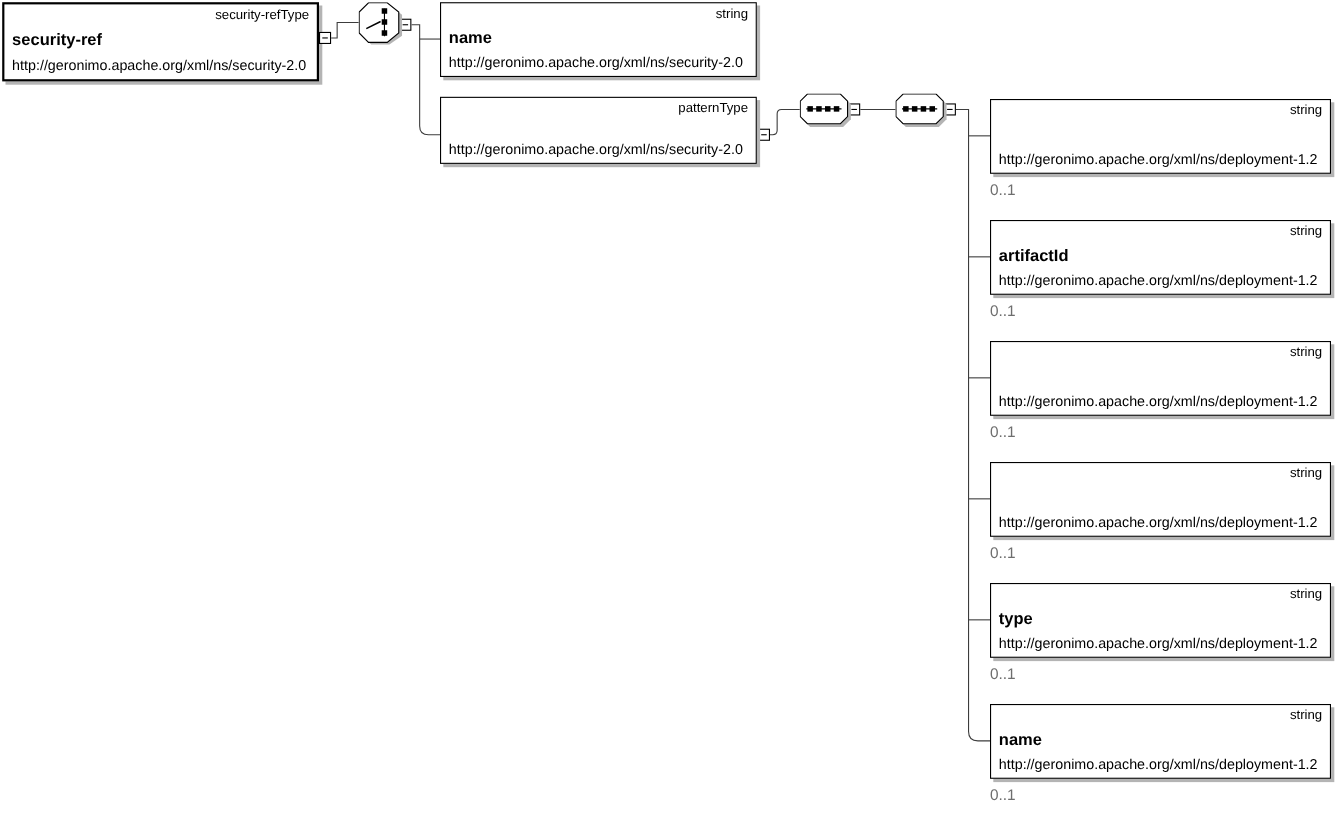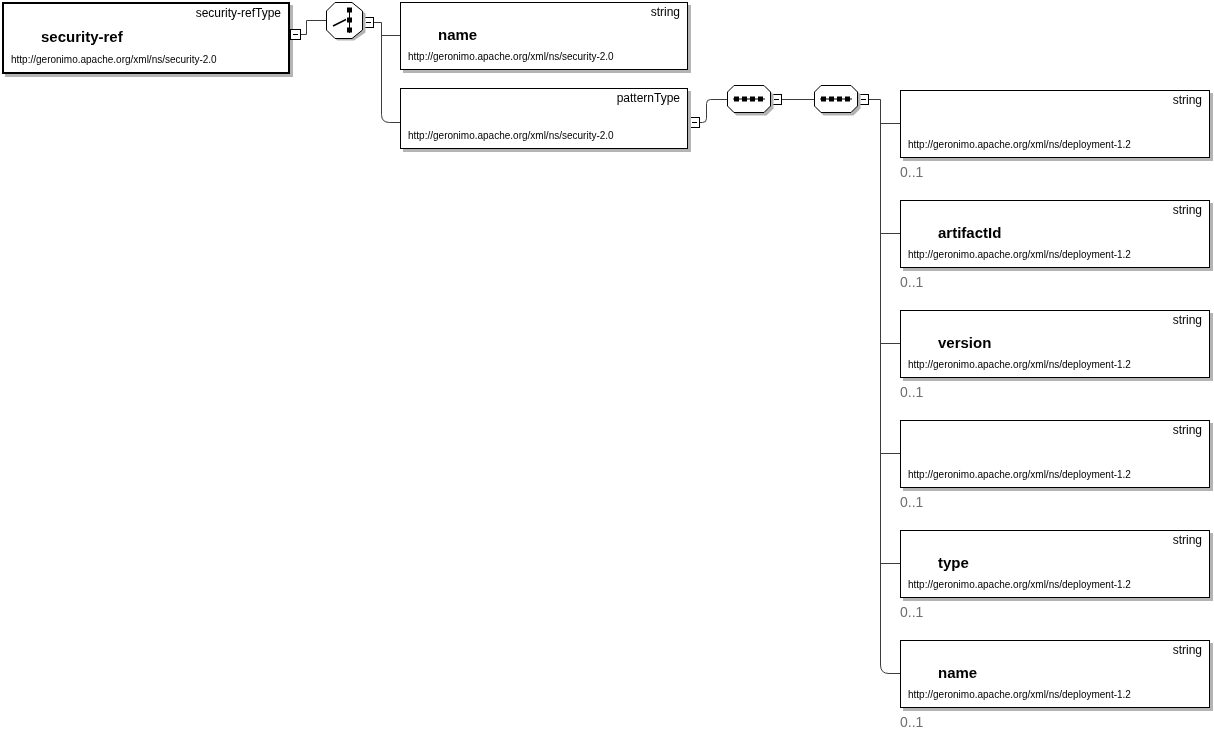--- a/index.html
+++ b/index.html
@@ -10,22 +10,22 @@
   .wires{position:absolute;left:0;top:0;width:1214px;height:739px;}
   .wires path{fill:none;stroke:#3c3c3c;stroke-width:1;}
   .box{
     position:absolute;background:#fff;border:1px solid #000;box-sizing:border-box;
     box-shadow:3px 3px 0 #b4b4b4;
     display:flex;flex-direction:column;justify-content:space-between;
     padding:3px 7px 5px 7px;
   }
   .box.root{border-width:2px;}
   .box .type{align-self:flex-end;font-size:12px;line-height:13px;white-space:nowrap;}
-  .box .name{font-size:15px;font-weight:bold;line-height:16px;white-space:nowrap;margin-left:30px;}
-  .box .ns{font-size:10px;line-height:14px;white-space:nowrap;}
+  .box .name{font-size:15px;font-weight:bold;line-height:16px;white-space:nowrap;}
+  .box .ns{font-size:13px;line-height:14px;white-space:nowrap;}
   .toggle{
     position:absolute;width:11px;height:11px;background:#fff;border:1px solid #000;
     box-sizing:border-box;display:flex;align-items:center;justify-content:center;
   }
   .toggle::before{content:"";display:block;width:5px;height:1px;background:#000;}
   .icon{position:absolute;}
   .card{
     position:absolute;width:310px;text-align:left;font-size:14px;color:#6e6e6e;
     line-height:16px;
   }
@@ -113,21 +113,20 @@
 
   <div class="box" style="left:900px;top:200px;width:310px;height:68px;">
     <span class="type">string</span>
     <span class="name">artifactId</span>
     <span class="ns">http://geronimo.apache.org/xml/ns/deployment-1.2</span>
   </div>
   <div class="card" style="left:900px;top:274px;">0..1</div>
 
   <div class="box" style="left:900px;top:310px;width:310px;height:68px;">
     <span class="type">string</span>
-    <span class="name">version</span>
     <span class="ns">http://geronimo.apache.org/xml/ns/deployment-1.2</span>
   </div>
   <div class="card" style="left:900px;top:384px;">0..1</div>
 
   <div class="box" style="left:900px;top:420px;width:310px;height:68px;">
     <span class="type">string</span>
     <span class="ns">http://geronimo.apache.org/xml/ns/deployment-1.2</span>
   </div>
   <div class="card" style="left:900px;top:494px;">0..1</div>
 

